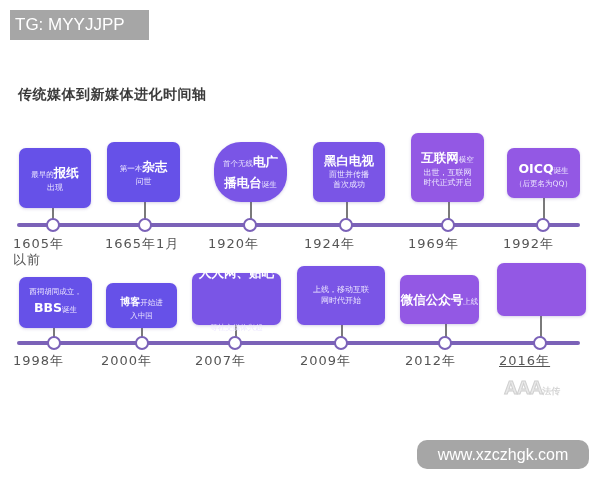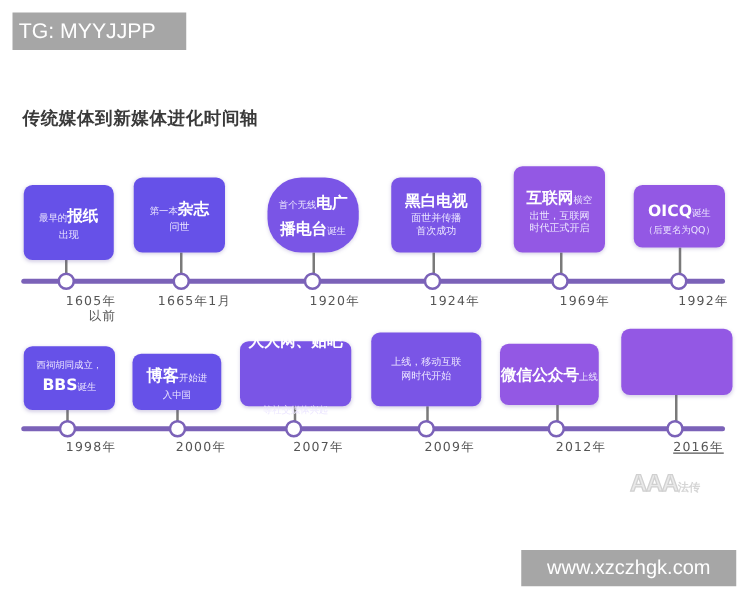--- a/index.html
+++ b/index.html
@@ -34,33 +34,33 @@
     box-shadow:0 1px 3px rgba(90,70,160,0.25);
   }
   .c-blue { background:#6651e8; }
   .c-mid { background:#7a55e6; }
   .c-purple { background:#9358e4; }
   .l { line-height:1.3; white-space:nowrap; }
   .big { font-size:12.5px; font-weight:bold; }
   .sm { font-size:7.5px; color:#ece6ff; }
   .md { font-size:8px; color:#ece6ff; }
   .year {
-    position:absolute; font-size:10px; color:#555555; text-align:right;
+    position:absolute; font-size:13px; color:#555555; text-align:left;
     width:80px; line-height:1.2; letter-spacing:1px;
   }
   .logo {
     position:absolute; left:504px; top:377px; font-size:19px; font-weight:bold;
     color:#e9e9e9; letter-spacing:-1px; font-family:"Liberation Sans", sans-serif;
     -webkit-text-stroke:1px #d0d0d0;
   }
   .logo-sub { font-size:9px; color:#d6d6d6; -webkit-text-stroke:0; letter-spacing:0; }
   .wm-bottom {
     position:absolute; left:417px; top:440px; width:172px; height:29px;
     background:#a6a6a6; color:#ffffff; font-size:16px; line-height:29px;
-    text-align:center; font-family:"Liberation Sans", sans-serif;
+    text-align:center; font-family:"Liberation Sans", sans-serif;border-radius:10px;
   }
 </style>
 </head>
 <body>
 
 <div class="wm-top">TG: MYYJJPP</div>
 <div class="title">传统媒体到新媒体进化时间轴</div>
 
 <div class="line" style="left:17px; top:223px; width:563px;"></div>
 
@@ -135,21 +135,21 @@
   <div class="l sm">西祠胡同成立，</div>
   <div class="l"><span class="big">BBS</span><span class="sm">诞生</span></div>
 </div>
 <div class="year" style="left:13px; top:353px;">
     <div>1998年</div>
   </div>
 
 <div class="stem" style="left:141px; top:328px; height:10px;"></div>
 <div class="node" style="left:135px; top:336px;"></div>
 <div class="card c-blue" style="left:106px; top:283px; width:71px; height:45px;">
-  <div class="l"><span class="big" style="font-size:13px;">博客</span><span class="sm">开始进</span></div>
+  <div class="l"><span class="big" style="font-size:10px;">博客</span><span class="sm">开始进</span></div>
   <div class="l sm">入中国</div>
 </div>
 <div class="year" style="left:101px; top:353px;">
     <div>2000年</div>
   </div>
 
 <div class="stem" style="left:235px; top:325px; height:13px;"></div>
 <div class="node" style="left:228px; top:336px;"></div>
 <div class="card c-mid" style="left:192px; top:273px; width:89px; height:52px;gap:42px;">
   <div class="l big">人人网、贴吧</div>

